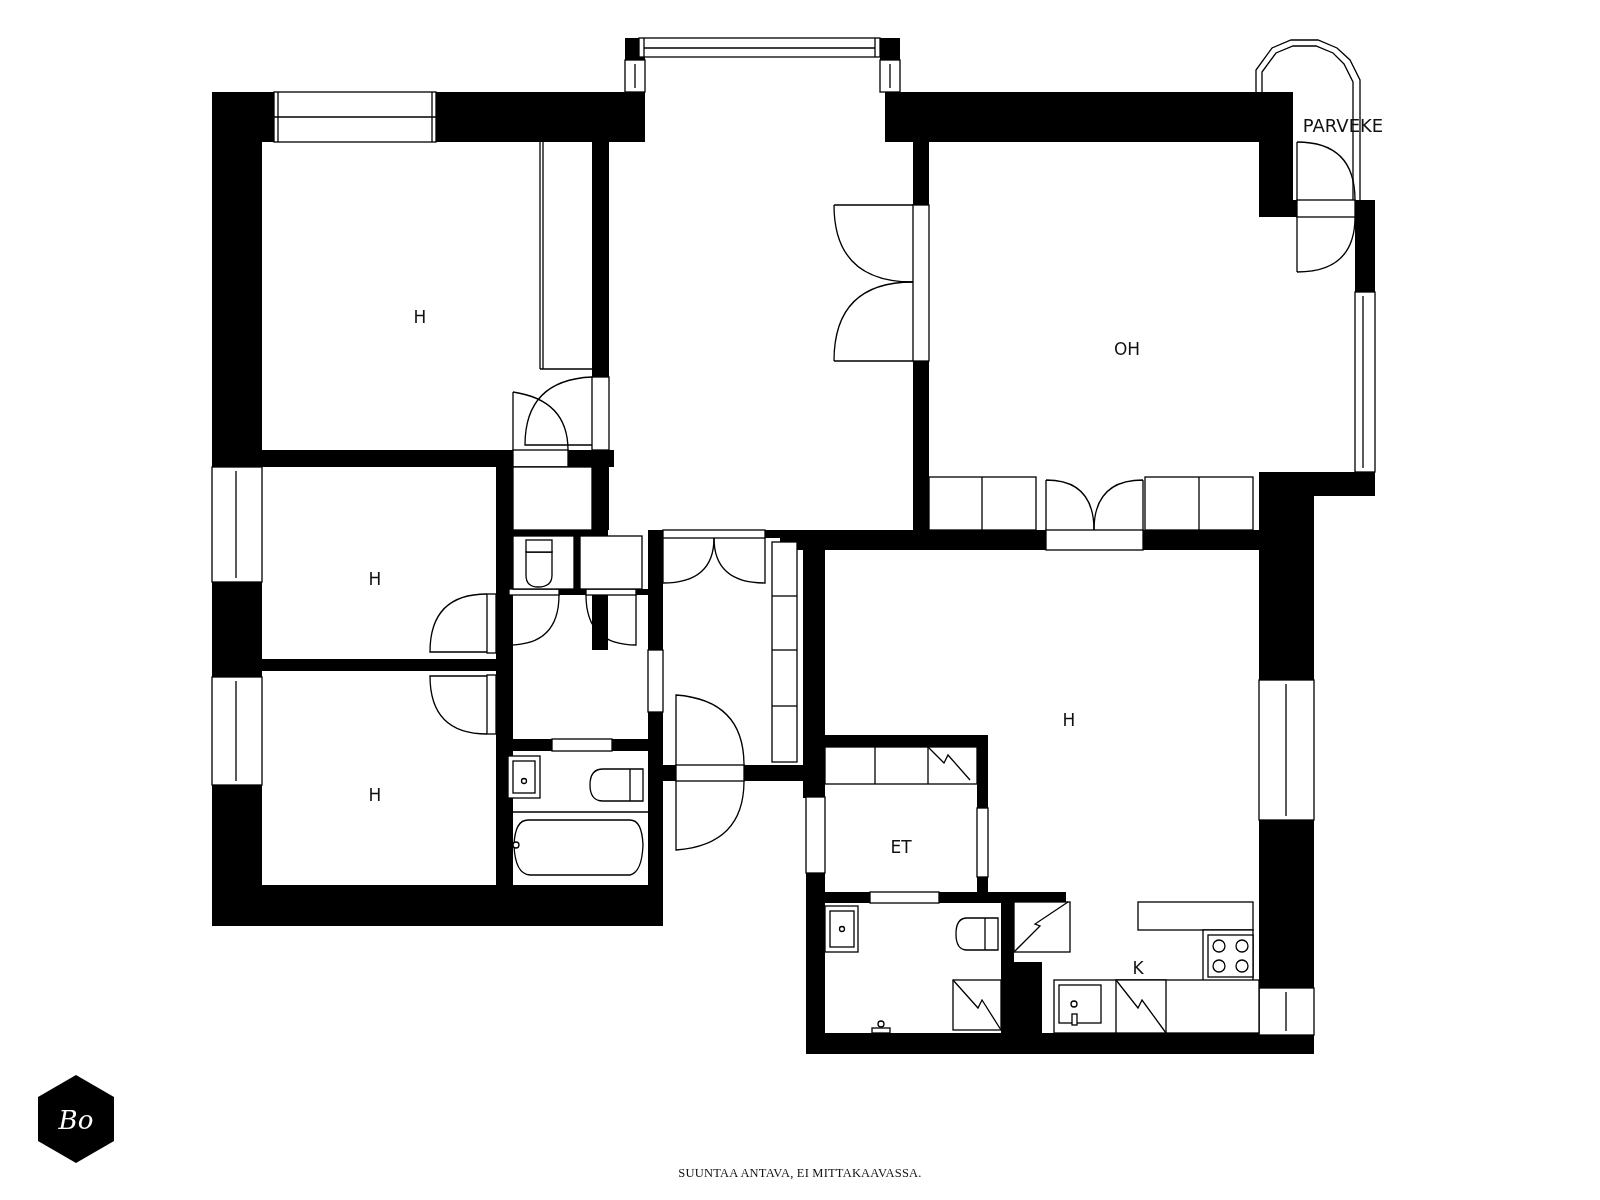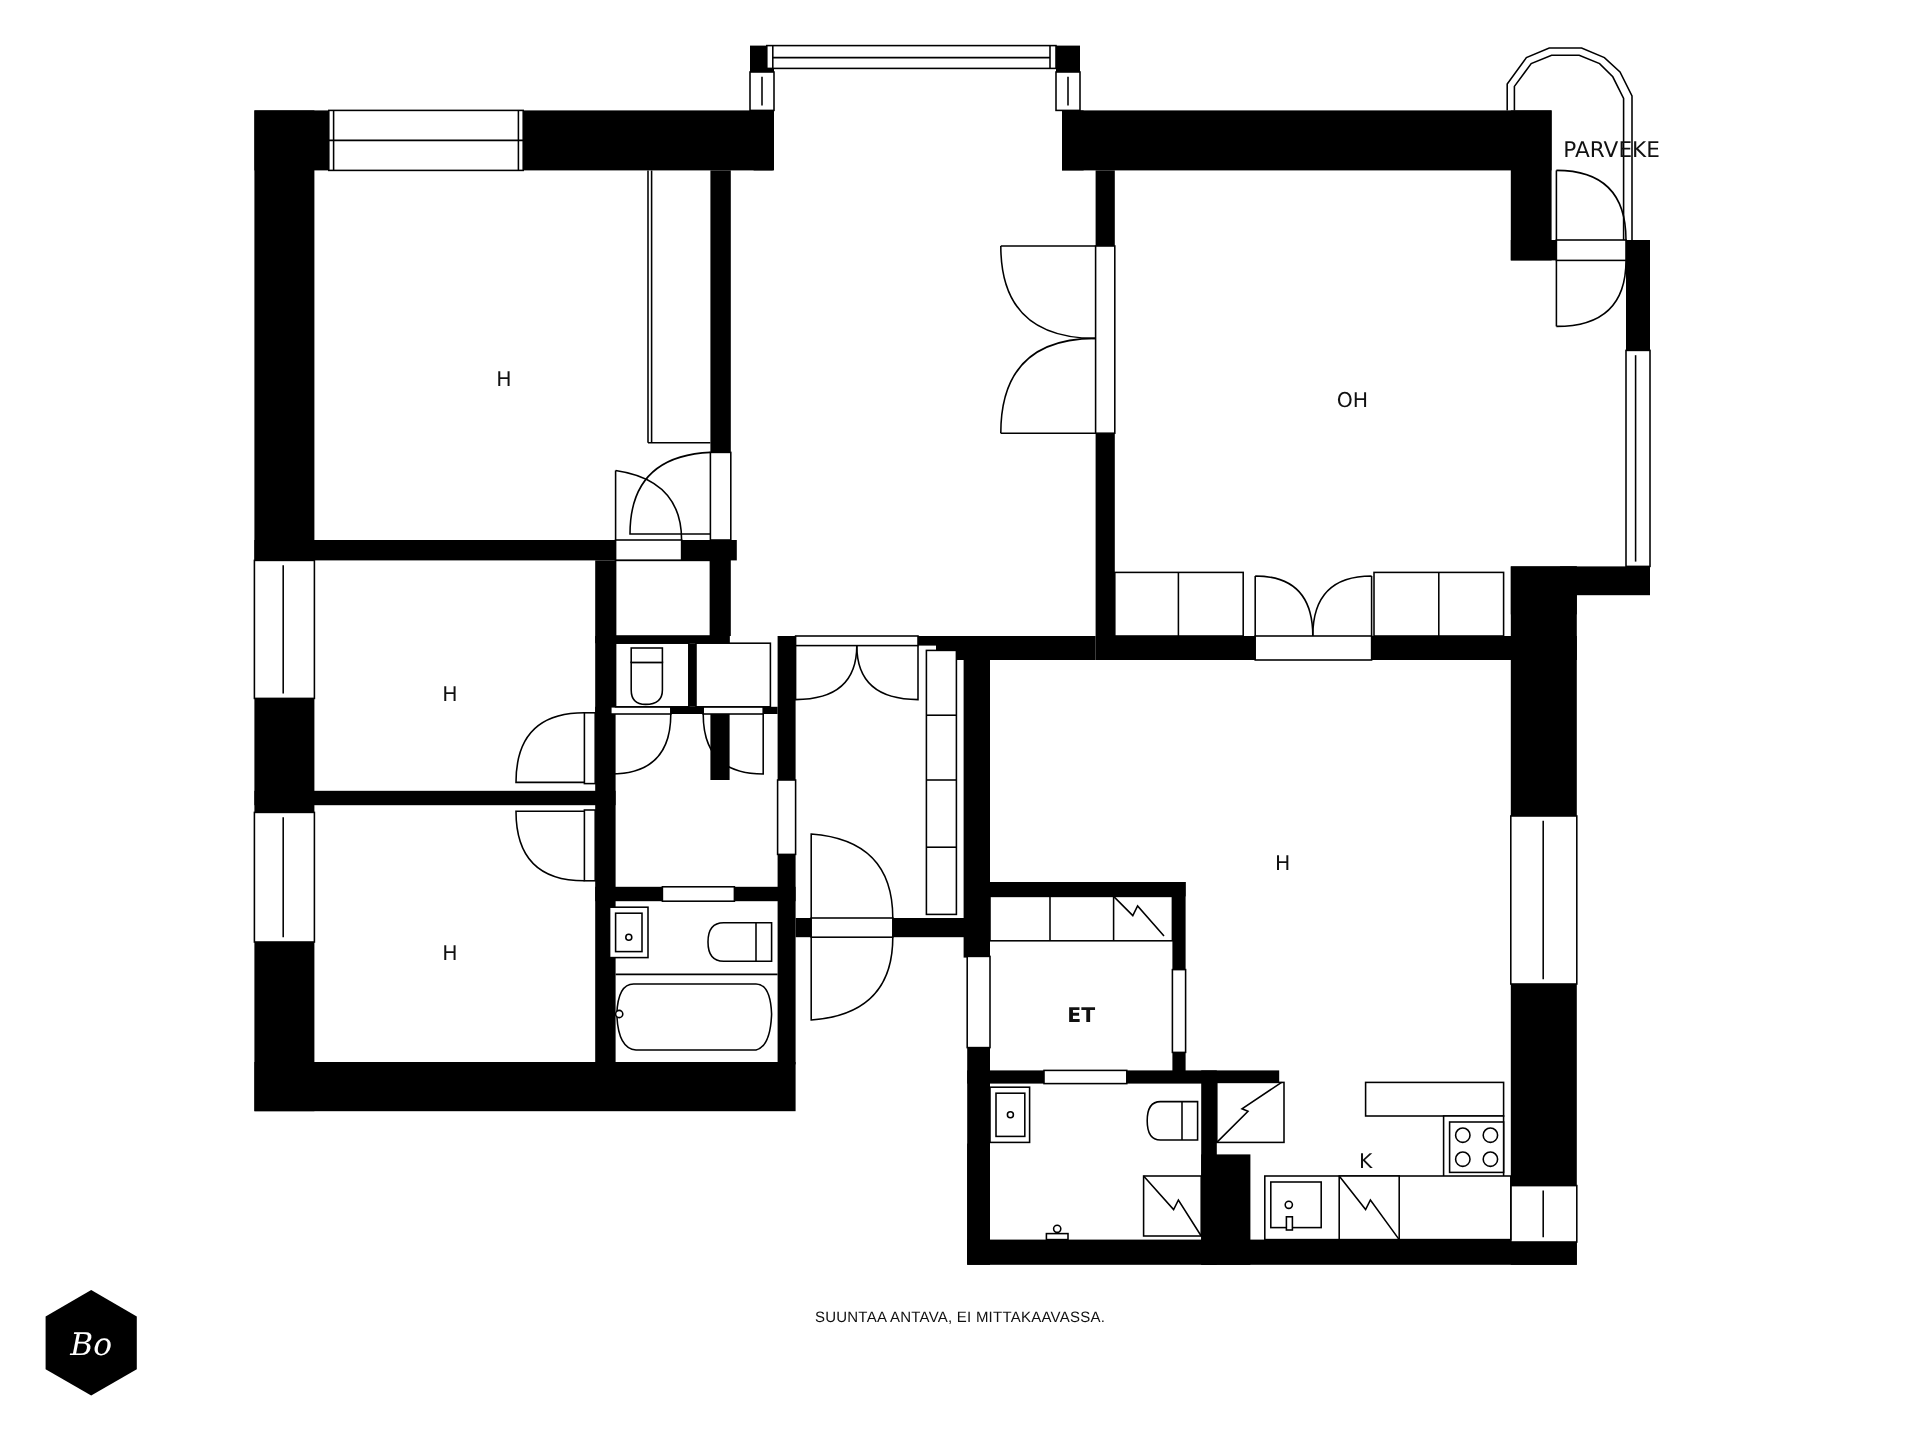--- a/index.html
+++ b/index.html
@@ -3,21 +3,21 @@
 <meta charset="utf-8">
 <style>
   html, body { margin: 0; padding: 0; background: #ffffff; }
   body { width: 1600px; height: 1200px; position: relative; overflow: hidden; font-family: "DejaVu Sans", sans-serif; }
   #plan { position: absolute; left: 0; top: 0; width: 1600px; height: 1200px; }
   .wall { fill: #000000; }
   .thin { fill: #ffffff; stroke: #000000; stroke-width: 1.3; }
   .line { fill: none; stroke: #000000; stroke-width: 1.3; }
   .fixture { fill: #ffffff; stroke: #000000; stroke-width: 1.3; }
   .room-label { position: absolute; font-family: "DejaVu Sans", sans-serif; font-size: 17px; color: #111111; transform: translate(-50%, -50%); white-space: nowrap; }
-  .footer-note { position: absolute; left: 0; width: 1600px; top: 1091px; text-align: center; font-family: Liberation Sans, sans-serif; font-size: 12.5px; color: #111; letter-spacing: 0.2px; }
+  .footer-note { position: absolute; left: 0; width: 1600px; top: 1166px; text-align: center; font-family: Liberation Serif, serif; font-size: 12.5px; color: #111; letter-spacing: 0.2px; }
   .logo { position: absolute; left: 36px; top: 1073px; width: 80px; height: 92px; }
 </style>
 </head>
 <body>
 
 <svg id="plan" viewBox="0 0 1600 1200" xmlns="http://www.w3.org/2000/svg">
 
   <g>
 
     <rect class="wall" x="212" y="92" width="50" height="834"></rect>
@@ -239,23 +239,23 @@
     <line class="line" x1="985" y1="918" x2="985" y2="950"></line>
 
     <rect class="thin" x="872" y="1028" width="18" height="5"></rect>
     <circle class="fixture" cx="881" cy="1024" r="3"></circle>
   </g>
 </svg>
 
 <div class="room-label" style="left:420px;top:317px;">H</div>
 <div class="room-label" style="left:375px;top:579px;">H</div>
 <div class="room-label" style="left:375px;top:795px;">H</div>
-<div class="room-label" style="left:1127px;top:334px;">OH</div>
+<div class="room-label" style="left:1127px;top:349px;">OH</div>
 <div class="room-label" style="left:1069px;top:720px;">H</div>
-<div class="room-label" style="left:901px;top:847px;font-weight:bold;">ET</div>
+<div class="room-label" style="left:901px;top:847px;">ET</div>
 <div class="room-label" style="left:1138px;top:968px;">K</div>
 <div class="room-label" style="left:1343px;top:125px;font-size:18px;">PARVEKE</div>
 
 <svg class="logo" viewBox="0 0 80 92" xmlns="http://www.w3.org/2000/svg">
   <polygon points="40,2 78,24 78,68 40,90 2,68 2,24" fill="#000000"></polygon>
   <text x="40" y="56" text-anchor="middle" fill="#ffffff" font-family="DejaVu Serif, serif" font-style="italic" font-size="26">Bo</text>
 </svg>
 
 <div class="footer-note">SUUNTAA ANTAVA, EI MITTAKAAVASSA.</div>
 

